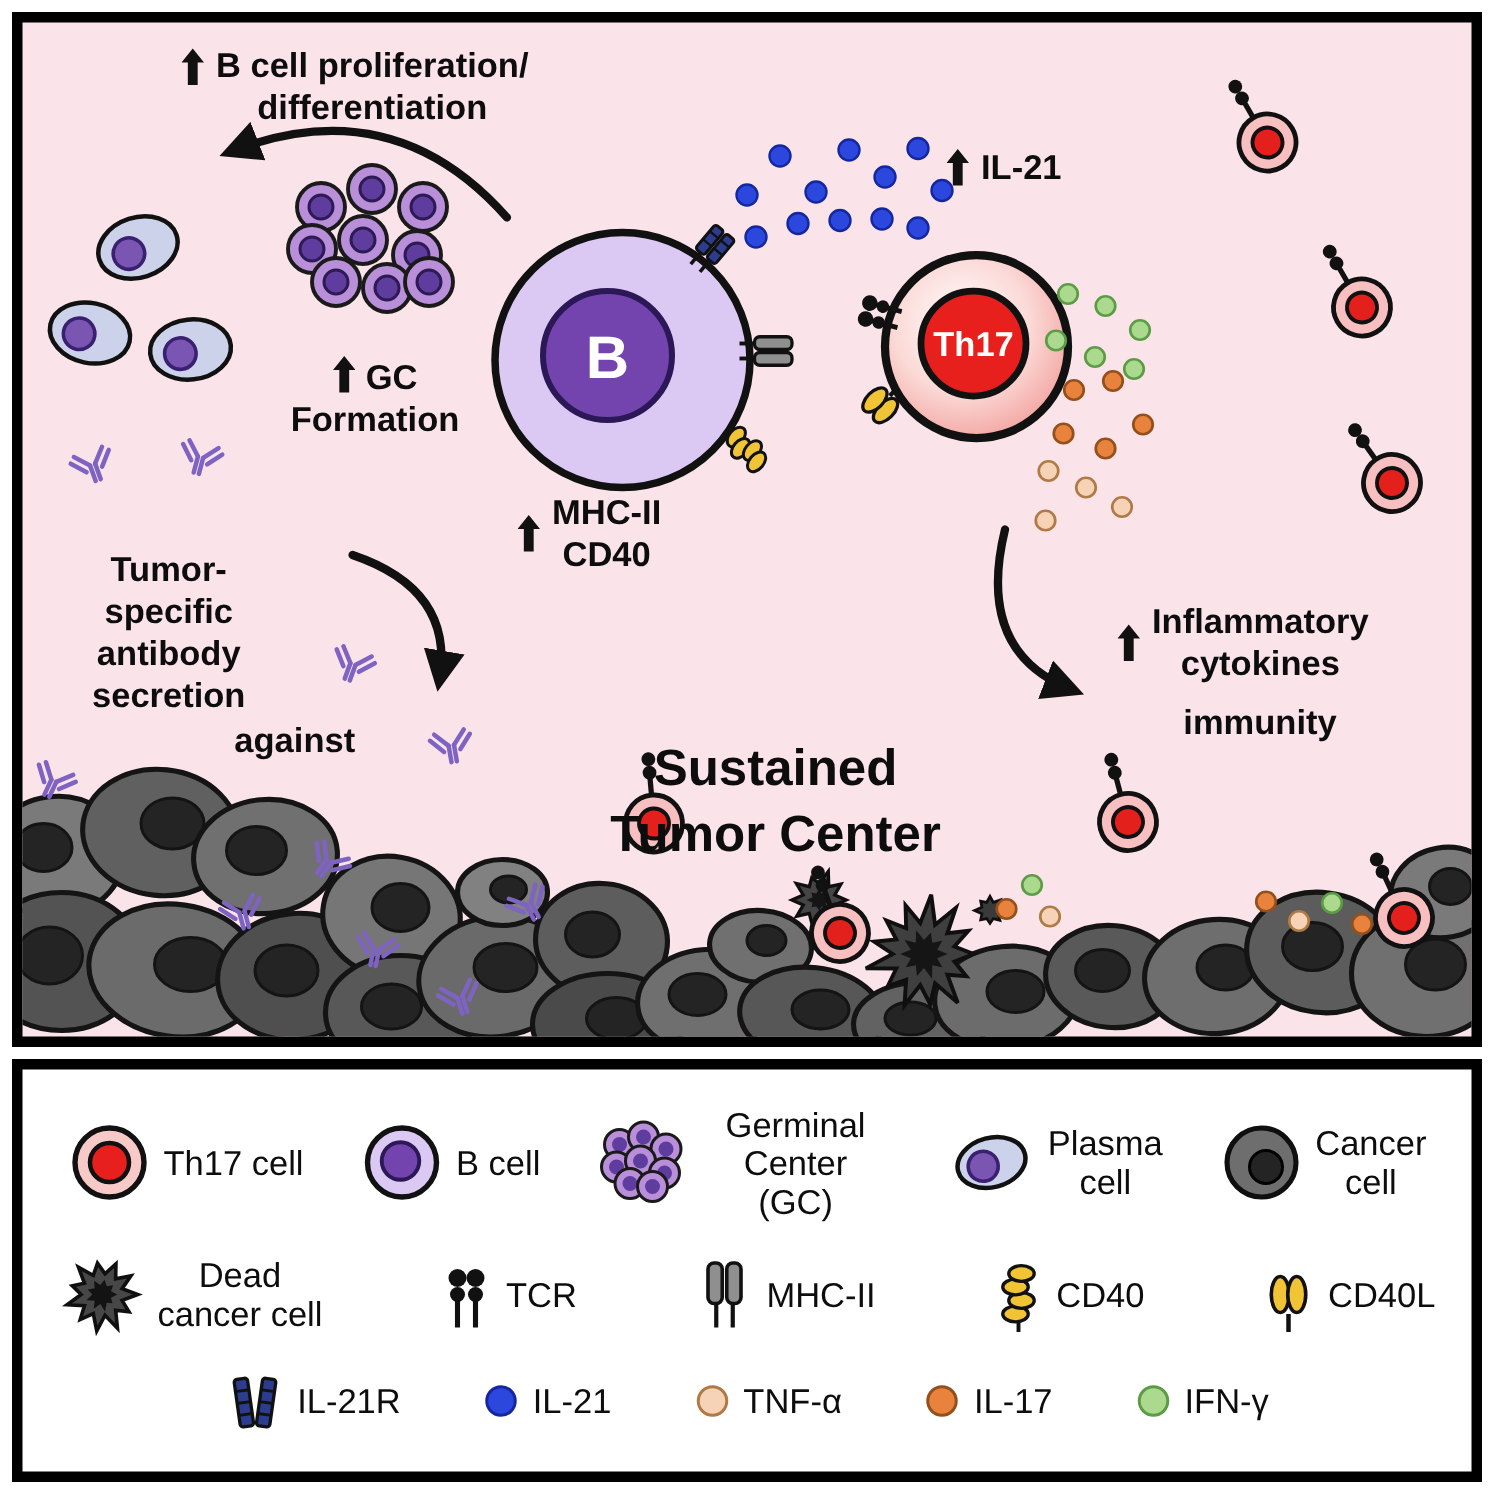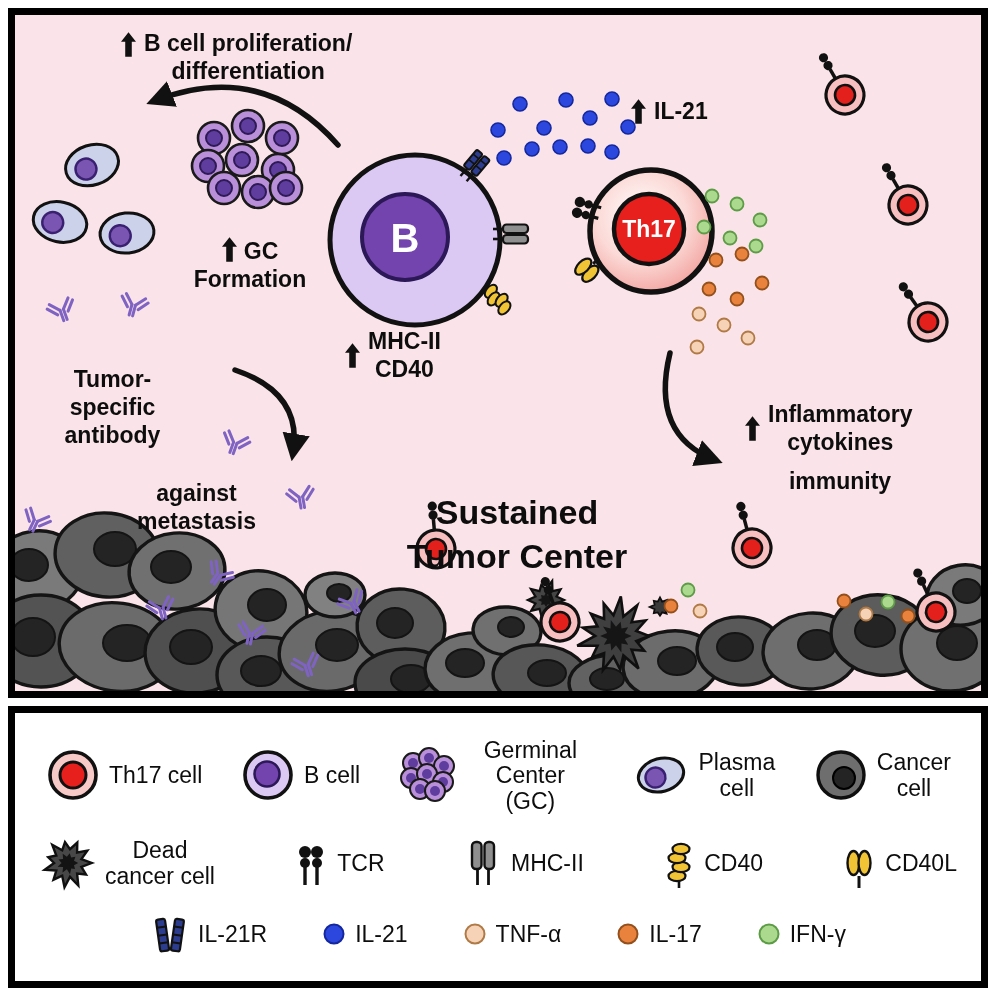--- a/index.html
+++ b/index.html
@@ -318,27 +318,27 @@
   <div class="ann block" style="left:725px;top:452px;width:200px;">
     <div class="lines">
       <div>immunity</div>
     </div>
   </div>
 
   <div class="ann block" style="left:20px;top:350px;width:155px;">
     <div class="lines">
       <div>Tumor-specific</div>
       <div>antibody</div>
+      <div>secretion</div>
     </div>
   </div>
 
   <div class="ann block" style="left:104px;top:464px;width:155px;">
     <div class="lines">
       <div>against</div>
-      <div>metastasis</div>
     </div>
   </div>
 
   <div class="title-block" style="left:352px;top:444px;width:300px;margin-top:32px;">
     <div>Sustained</div>
     <div>Tumor Center</div>
   </div>
 </div>
 
 <div class="legend-panel">

